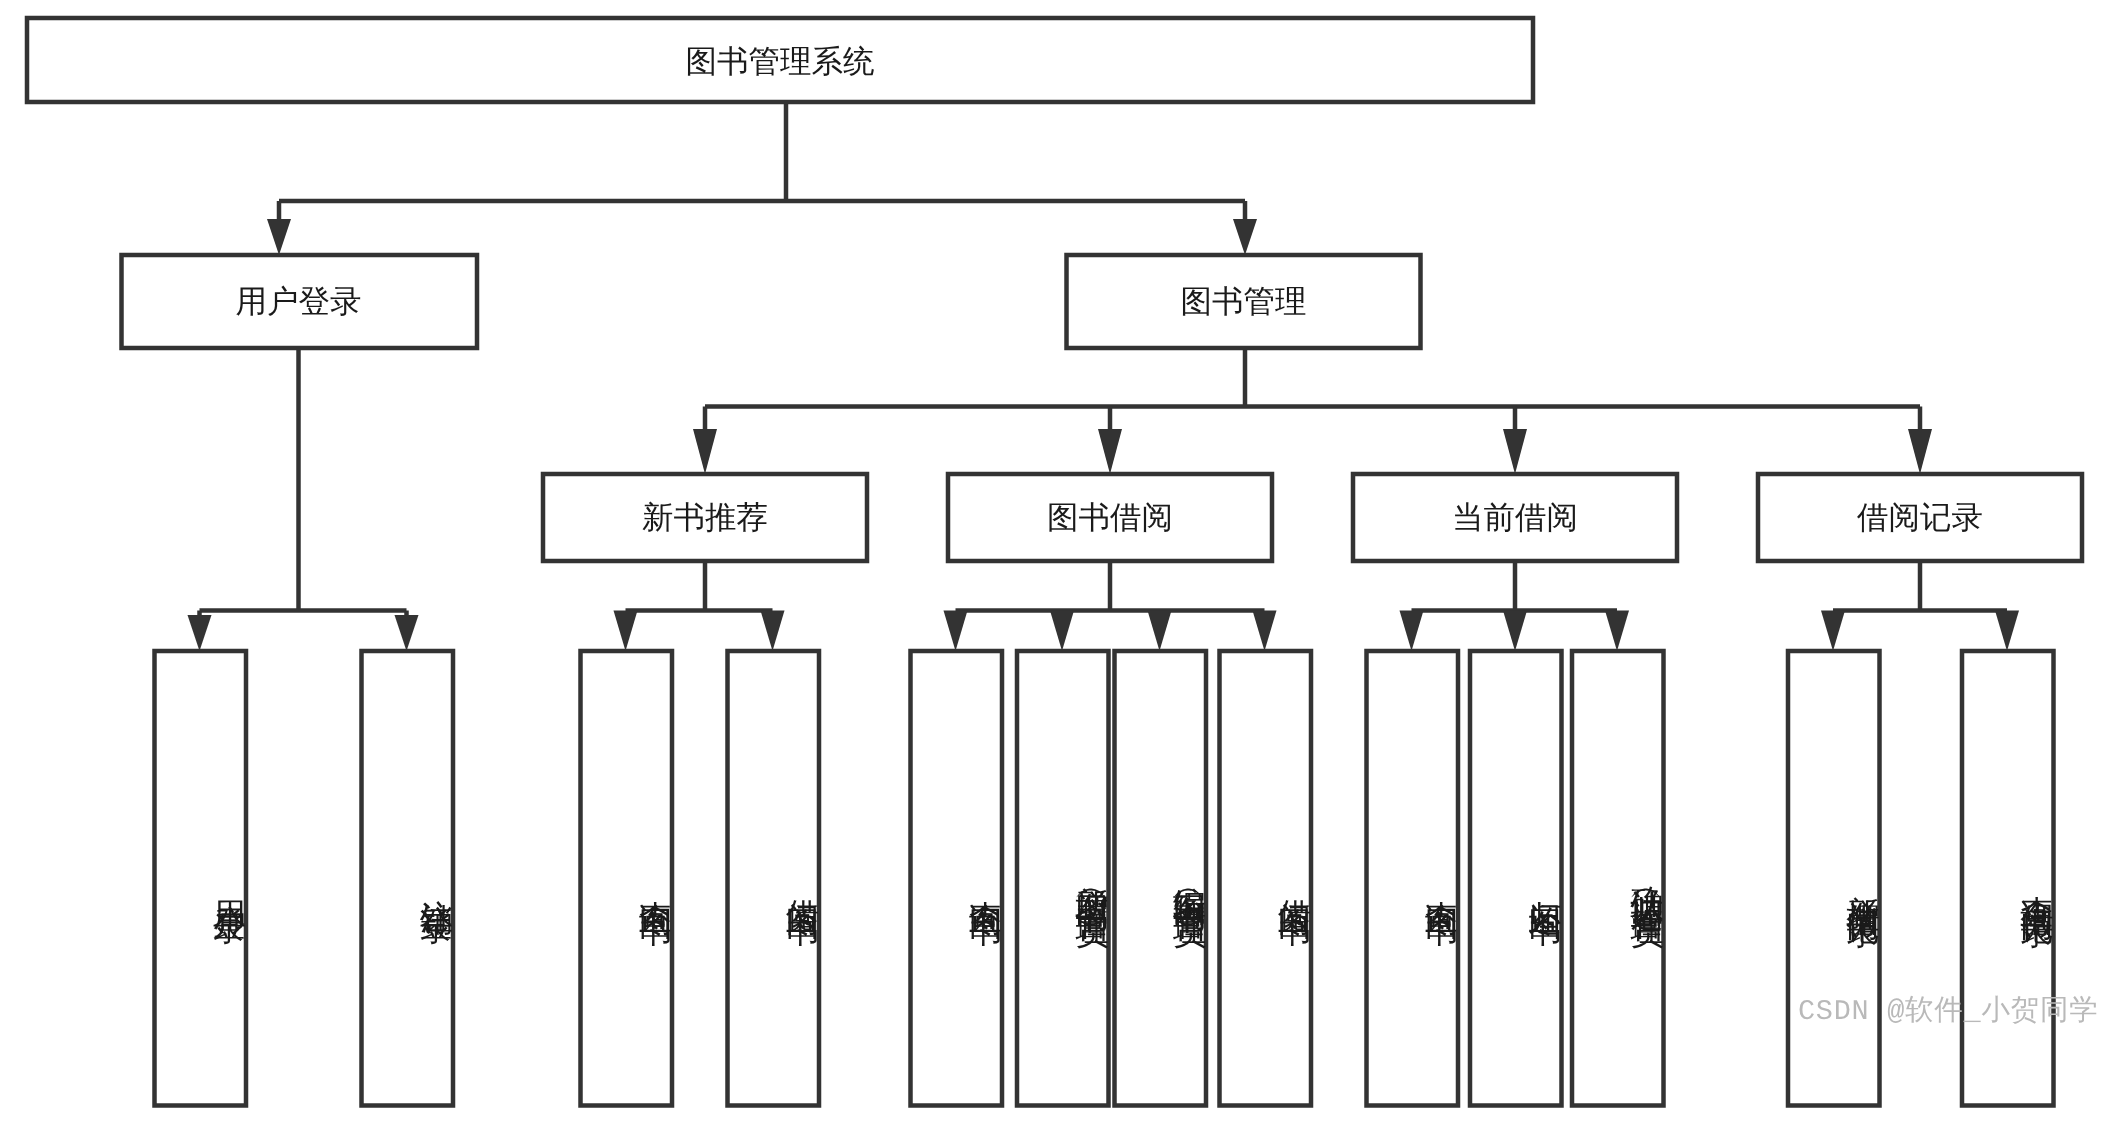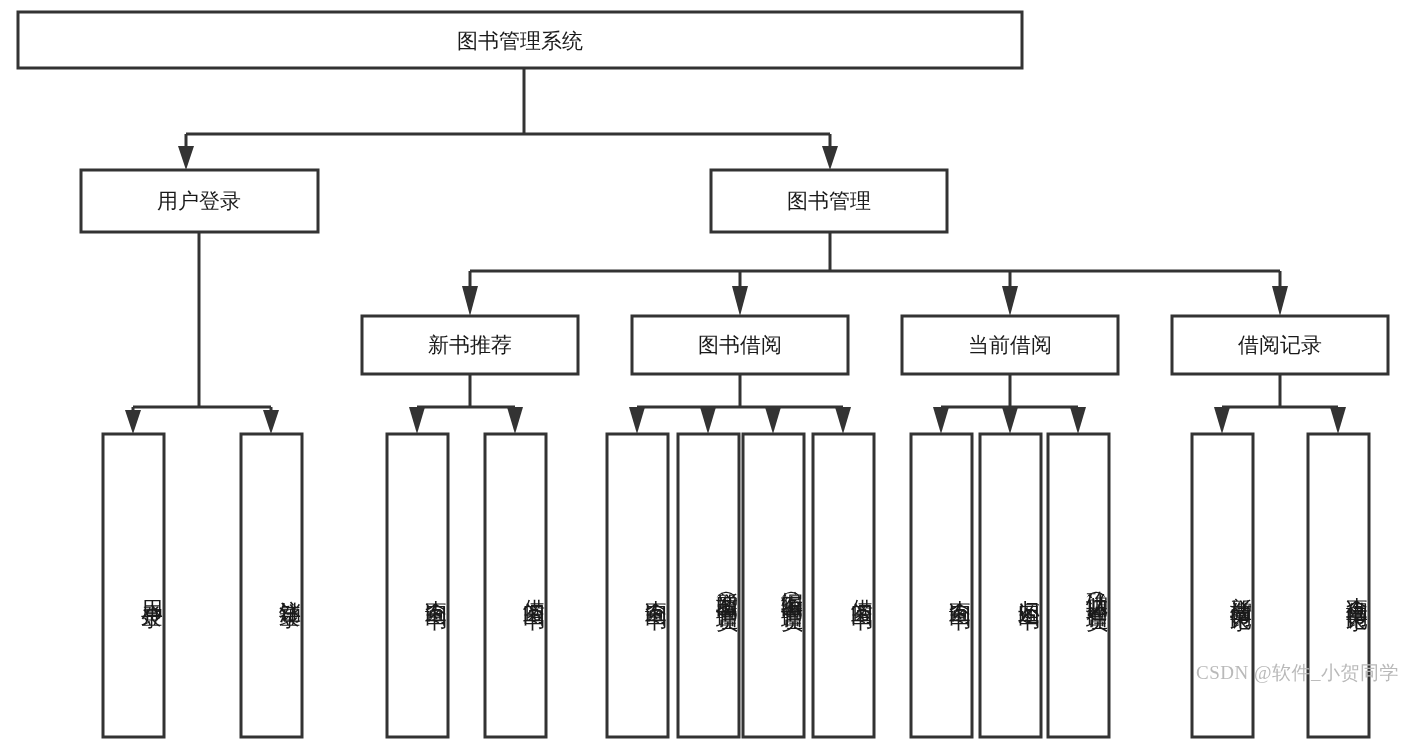--- a/index.html
+++ b/index.html
@@ -60,21 +60,21 @@
     white-space: nowrap;
     pointer-events: none;
     display: flex;
     align-items: flex-start;
     justify-content: center;
   }
   .watermark {
     position: absolute;
     right: 6px;
     bottom: 4px;
-    font-family: Liberation Serif, serif;
+    font-family: Liberation Mono, monospace;
     font-size: 19px;
     color: #b9b9b9;
     letter-spacing: 0.5px;
     white-space: nowrap;
   }
 </style>
 </head>
 <body>
 
 <div id="diagram-root">

